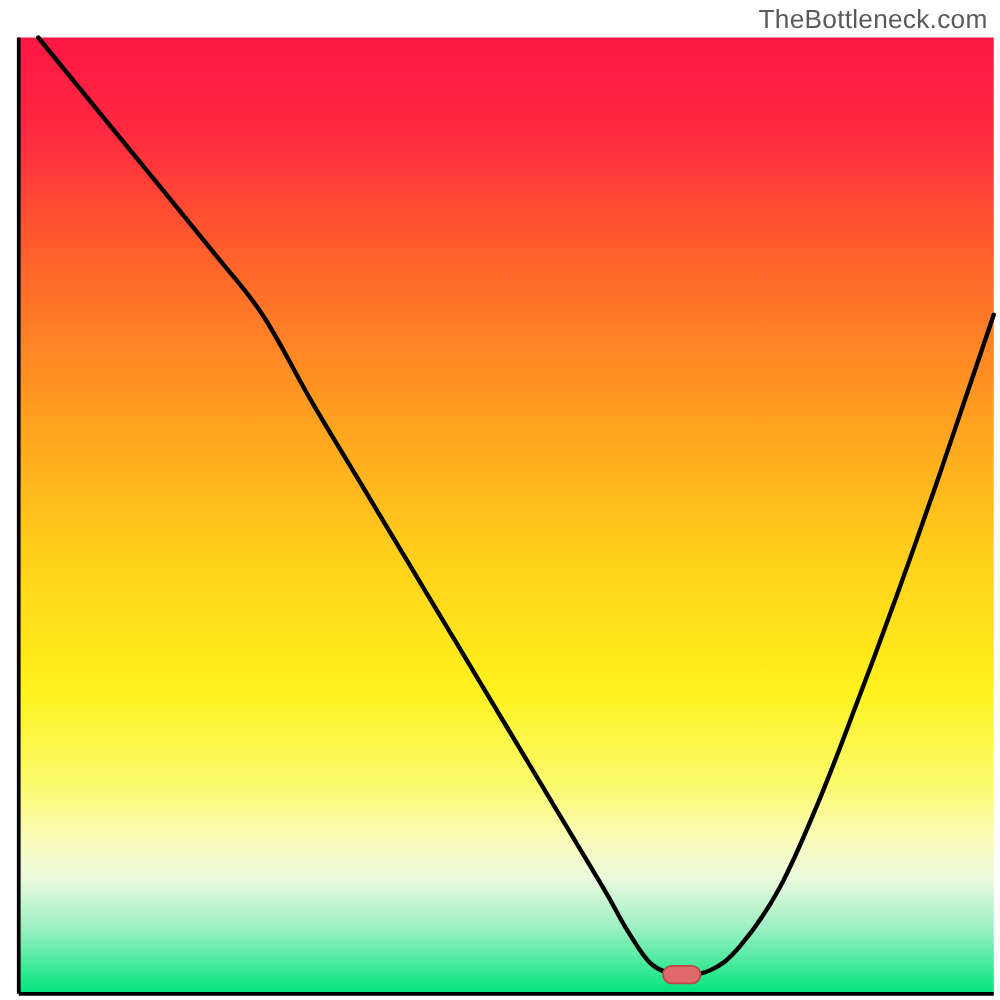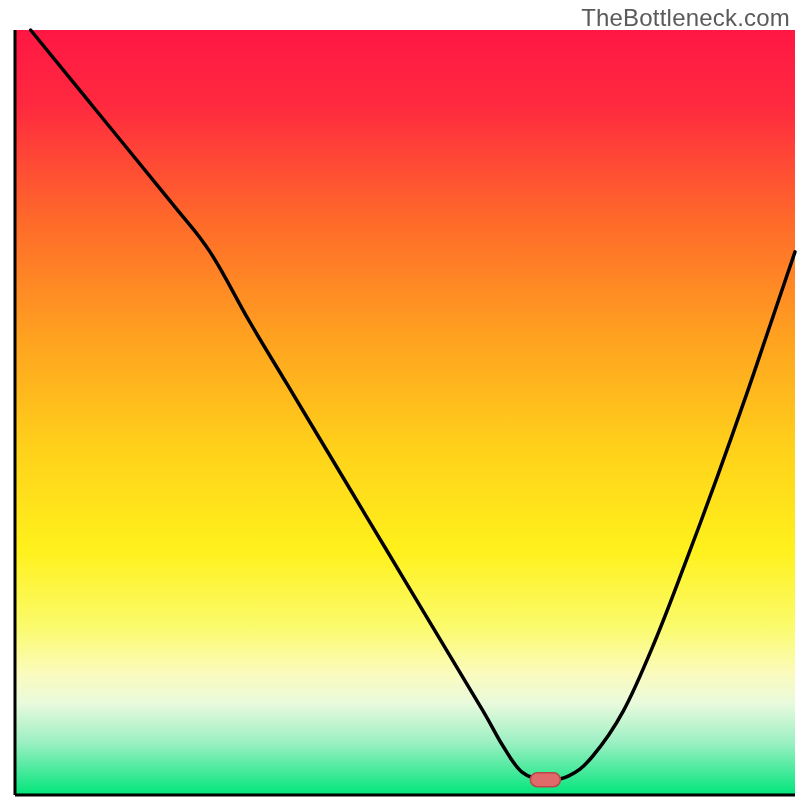--- a/index.html
+++ b/index.html
@@ -12,21 +12,21 @@
   }
   .container {
     position: relative;
     width: 800px;
     height: 800px;
   }
   .watermark {
     position: absolute;
     top: 4px;
     right: 10px;
-    font-size: 24px;
+    font-size: 21px;
     color: #5a5a5a;
     font-weight: 500;
     letter-spacing: 0.2px;
     z-index: 20;
   }
   svg.chart {
     position: absolute;
     top: 0;
     left: 0;
     width: 800px;

